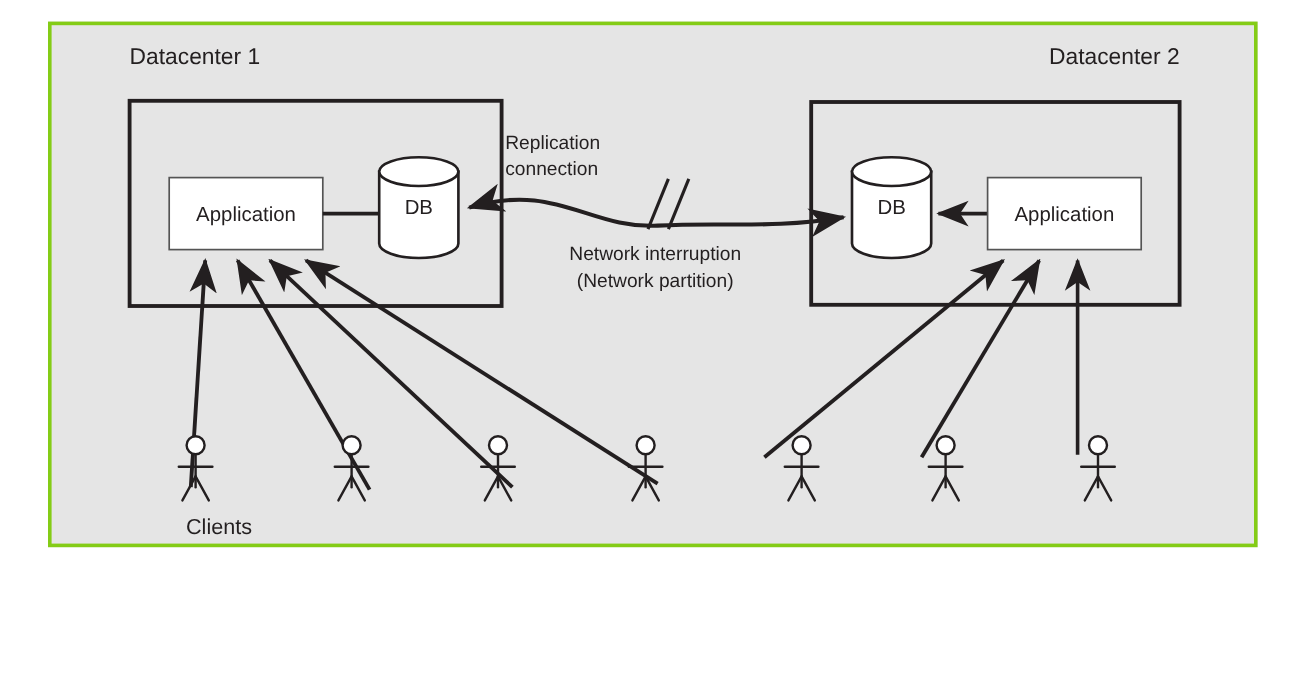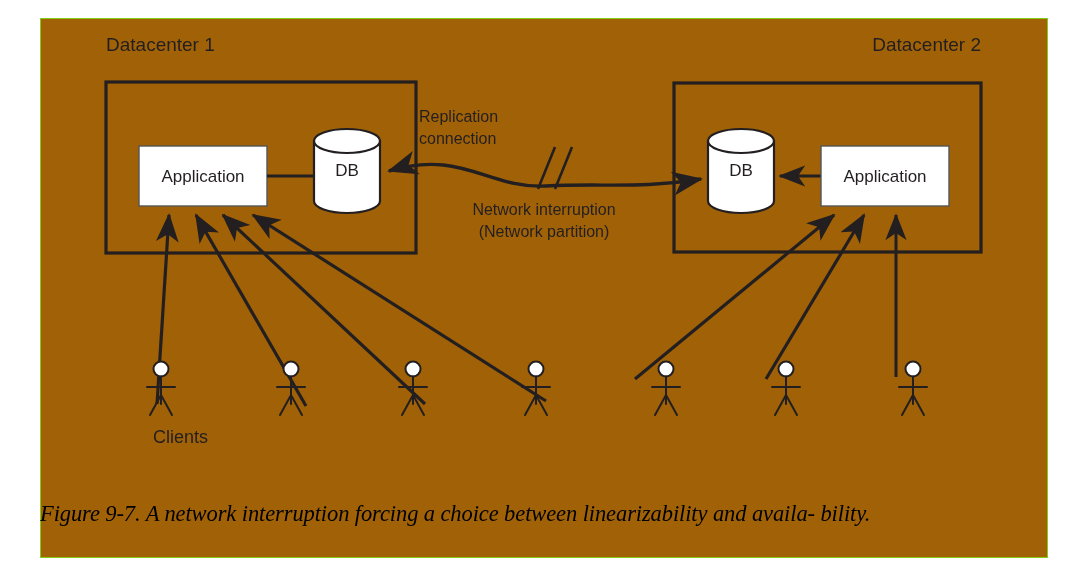--- a/index.html
+++ b/index.html
@@ -18,24 +18,24 @@
     position: relative;
     width: 1080px;
     height: 576px;
     background: #ffffff;
   }
   #figure-frame {
     position: absolute;
     left: 40px;
     top: 18px;
     width: 1008px;
-    height: 540px;
-    border: 1px solid #84cc16;
+    height: 438px;
+    border: 3px solid #84cc16;
     box-sizing: border-box;
-    background: #a16207;
+    background: #e5e5e5;
   }
   #figure-svg {
     position: absolute;
     left: 0;
     top: 0;
   }
   .dc-label {
     font-family: "Liberation Sans", sans-serif;
     font-size: 19px;
     fill: #231f20;
@@ -215,18 +215,14 @@
           <line x1="872" y1="376" x2="861" y2="396"></line>
           <line x1="872" y1="376" x2="883" y2="396"></line>
         </g>
       </g>
 
       <text class="clients-label" x="112" y="424" text-anchor="start">Clients</text>
 
     </svg>
   </div>
 
-  <div id="caption">
-    <span>Figure 9-7. A network interruption forcing a choice between linearizability and availa-</span>
-    <span>bility.</span>
-  </div>
 
 </div>
 
 </body></html>

